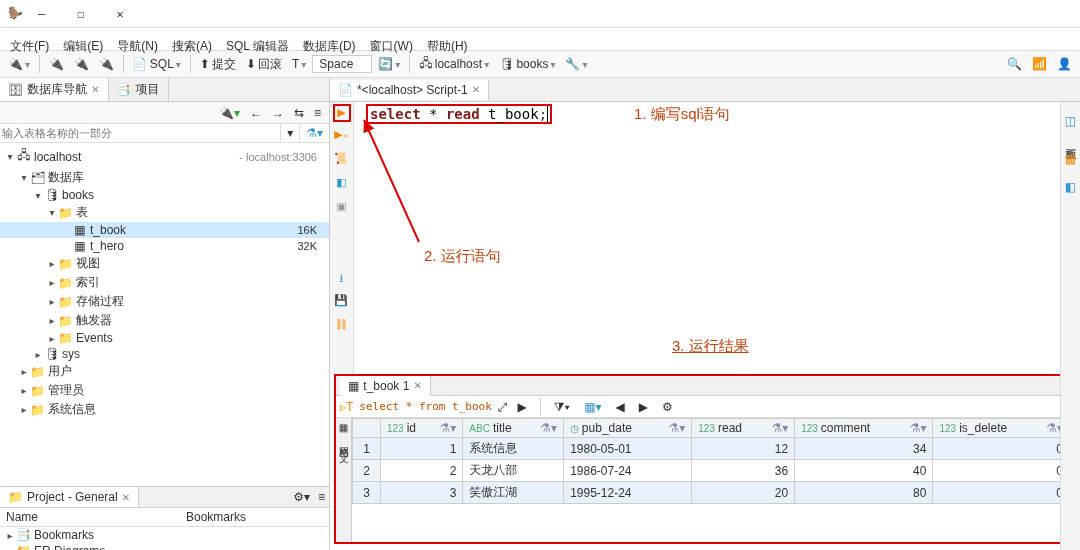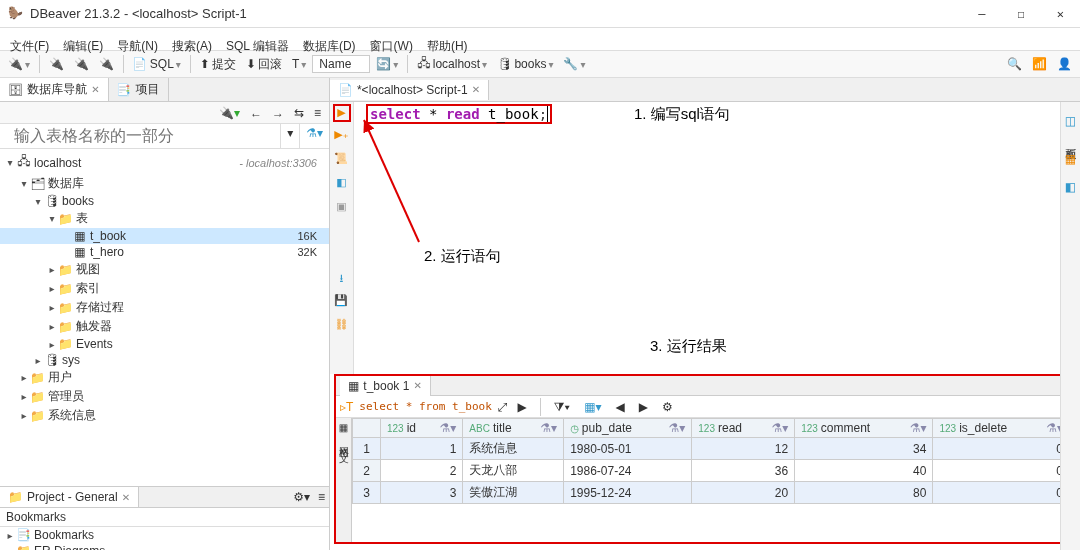--- a/index.html
+++ b/index.html
@@ -23,30 +23,30 @@
   .main { display: flex; height: calc(550px - 28px - 22px - 28px); }
   
   
   .left { width: 330px; display: flex; flex-direction: column; border-right: 1px solid #ccc; }
   .left-tabs { height: 24px; display: flex; align-items: center; background: #f0f0f0; border-bottom: 1px solid #ccc; }
   .left-tab { display: flex; align-items: center; gap: 4px; padding: 3px 8px; background: #fff; border-right: 1px solid #ccc; cursor: pointer; }
   .left-tab.inactive { background: #efefef; }
   .left-tab .x { color: #888; font-size: 10px; }
   .left-tb { height: 22px; display: flex; justify-content: flex-end; align-items: center; gap: 2px; padding: 0 4px; border-bottom: 1px solid #ddd; background: #f8f8f8; }
   .search-row { display: flex; border-bottom: 1px solid #ddd; }
-  .search-row input { flex: 1; border: none; padding: 3px 14px; font-size: 16px; outline: none; }
+  .search-row input { flex: 1; border: none; padding: 3px 2px; font-size: 11px; outline: none; }
   .filter-btn { padding: 2px 6px; border-left: 1px solid #ddd; cursor: pointer; }
   
   .tree { flex: 1; overflow: auto; padding: 2px 0; }
   .tree-item { display: flex; align-items: center; padding: 1px 4px; cursor: pointer; white-space: nowrap; }
   .tree-item.selected { background: #cde8ff; }
   .tree-item .toggle { width: 12px; text-align: center; color: #555; font-size: 10px; }
   .tree-item .icn { width: 16px; text-align: center; }
   .tree-item .lbl { margin-left: 2px; }
-  .tree-item .meta { margin-left: auto; color: #888; font-size: 11px; padding-right: 8px; font-style: italic; }
+  .tree-item .meta { margin-left: auto; color: #888; font-size: 11px; padding-right: 8px; }
   .tree-item .sz { margin-left: auto; padding-right: 8px; font-size: 11px; }
   .indent0 { padding-left: 4px; }
   .indent1 { padding-left: 18px; }
   .indent2 { padding-left: 32px; }
   .indent3 { padding-left: 46px; }
   .indent4 { padding-left: 60px; }
   
   .bottom-panel { height: 64px; border-top: 1px solid #ccc; display: flex; flex-direction: column; }
   .bp-tabs { display: flex; align-items: center; background: #f0f0f0; border-bottom: 1px solid #ccc; height: 22px; }
   .bp-tabs .spacer { flex: 1; }
@@ -56,25 +56,25 @@
   
   .center { flex: 1; display: flex; flex-direction: column; position: relative; }
   .editor-tabs { height: 24px; display: flex; align-items: center; background: #f0f0f0; border-bottom: 1px solid #ccc; }
   .editor-body { flex: 1; display: flex; position: relative; }
   .vtoolbar { width: 24px; background: #f4f4f4; border-right: 1px solid #ddd; display: flex; flex-direction: column; align-items: center; padding-top: 2px; gap: 6px; }
   .vtb-btn { width: 18px; height: 18px; cursor: pointer; text-align: center; font-size: 11px; }
   .vtb-btn.run { border: 2px solid #d00; }
   .editor-area { flex: 1; position: relative; padding: 2px 0; }
   .sql-line { font-family: Consolas, monospace; font-size: 14px; padding: 0 12px; }
   .sql-box { border: 2px solid #d00; display: inline-block; padding: 0 2px; }
-  .kw { color: #a21caf; font-weight: bold; }
+  .kw { color: #7f1d1d; font-weight: bold; }
   .op { color: #000; }
   .tbl { color: #000; }
   
-  .annot { position: absolute; color: #000000; font-size: 15px; pointer-events: none; }
+  .annot { position: absolute; color: #c2410c; font-size: 15px; pointer-events: none; }
   .arrow-svg { position: absolute; pointer-events: none; }
 
   
   .results { height: 170px; border: 2px solid #d00; margin: 0 8px 6px 4px; display: flex; flex-direction: column; }
   .res-tabs { height: 20px; display: flex; align-items: center; background: #f0f0f0; border-bottom: 1px solid #ccc; padding: 0 4px; }
   .res-filter { height: 22px; display: flex; align-items: center; padding: 0 4px; gap: 6px; border-bottom: 1px solid #ddd; }
   .res-filter .q { color: #c05000; font-family: Consolas, monospace; font-size: 11px; }
   .res-filter input { flex: 1; border: none; outline: none; font-style: italic; color: #999; font-size: 11px; }
   .res-grid { flex: 1; display: flex; }
   .res-side { width: 16px; background: #f0f0f0; border-right: 1px solid #ccc; display:flex; flex-direction:column; align-items:center; gap:6px; padding-top:4px; font-size:10px;}
@@ -88,21 +88,20 @@
   table.grid tr.odd td { background: #e8f0fb; }
   table.grid td.num { text-align: right; }
   
   .right-strip { position: absolute; right: 0; top: 24px; bottom: 0; width: 20px; background: #f4f4f4; border-left: 1px solid #ddd; display: flex; flex-direction: column; align-items: center; gap: 10px; padding-top: 10px; }
 </style>
 </head>
 <body>
 
 <div class="titlebar">
   <span class="icon">🦫</span>
-  <span class="title">DBeaver 21.3.2 - &lt;localhost&gt; Script-1</span>
   <div class="winbtns">
     <span>—</span>
     <span>☐</span>
     <span>✕</span>
   </div>
 </div>
 
 <div class="menubar">
   <span>文件(F)</span>
   <span>编辑(E)</span>
@@ -119,21 +118,21 @@
   <span class="tb-sep"></span>
   <span class="tb-btn" style="color:#3a3">🔌</span>
   <span class="tb-btn" style="color:#a33">🔌</span>
   <span class="tb-btn" style="color:#a80">🔌</span>
   <span class="tb-sep"></span>
   <span class="tb-btn">📄<span>SQL</span><span class="tb-dd">▾</span></span>
   <span class="tb-sep"></span>
   <span class="tb-btn">⬆<span>提交</span></span>
   <span class="tb-btn">⬇<span>回滚</span></span>
   <span class="tb-btn">T<span class="tb-dd">▾</span></span>
-  <span class="tb-btn crumb-box">Name</span>
+  <span class="tb-btn crumb-box">Space</span>
   <span class="tb-btn">🔄<span class="tb-dd">▾</span></span>
   <span class="tb-sep"></span>
   <span class="tb-btn">🖧 <span>localhost</span><span class="tb-dd">▾</span></span>
   <span class="tb-btn">🛢 <span>books</span><span class="tb-dd">▾</span></span>
   <span class="tb-btn">🔧<span class="tb-dd">▾</span></span>
   <span style="flex:1"></span>
   <span class="tb-btn">🔍</span>
   <span class="tb-btn">📶</span>
   <span class="tb-btn">👤</span>
 </div>
@@ -250,20 +249,21 @@
         <div class="left-tab">
           <span>📁</span>
           <span>Project - General</span>
           <span class="x">✕</span>
         </div>
         <span class="spacer"></span>
         <span class="tb-btn">⚙▾</span>
         <span class="tb-btn">≡</span>
       </div>
       <div class="bp-headers">
+        <span class="col1">Name</span>
         <span>Bookmarks</span>
       </div>
       <div class="tree-item indent0">
         <span class="toggle">▸</span>
           <span class="icn" style="color:#c80">📑</span>
         <span class="lbl">Bookmarks</span>
       </div>
       <div class="tree-item indent0">
         <span class="toggle">▸</span>
           <span class="icn" style="color:#c80">📁</span>
@@ -296,21 +296,21 @@
         <div class="sql-line">
           <span class="sql-box">
             <span class="kw">select</span>
             <span class="op">*</span>
             <span class="kw">read</span>
             <span class="tbl">t_book</span><span>;</span><span style="border-left:1px solid #000;"></span>
           </span>
         </div>
         <div class="annot" style="top:3px; left:280px;">1. 编写sql语句</div>
         <div class="annot" style="top:145px; left:70px;">2. 运行语句</div>
-        <div class="annot" style="top:235px; left:296px;">3. 运行结果</div>
+        <div class="annot" style="top:235px; left:318px;text-decoration:underline;">3. 运行结果</div>
         <svg class="arrow-svg" style="top:0;left:0" width="80" height="160">
           <defs>
               <marker id="ah" markerWidth="8" markerHeight="8" refX="6" refY="3" orient="auto">
                 <path d="M0,0 L6,3 L0,6 Z" fill="#d00"></path>
               </marker>
             </defs>
           <line x1="65" y1="140" x2="10" y2="18" stroke="#d00" stroke-width="2" marker-end="url(#ah)"></line>
         </svg>
       </div>
     </div>

